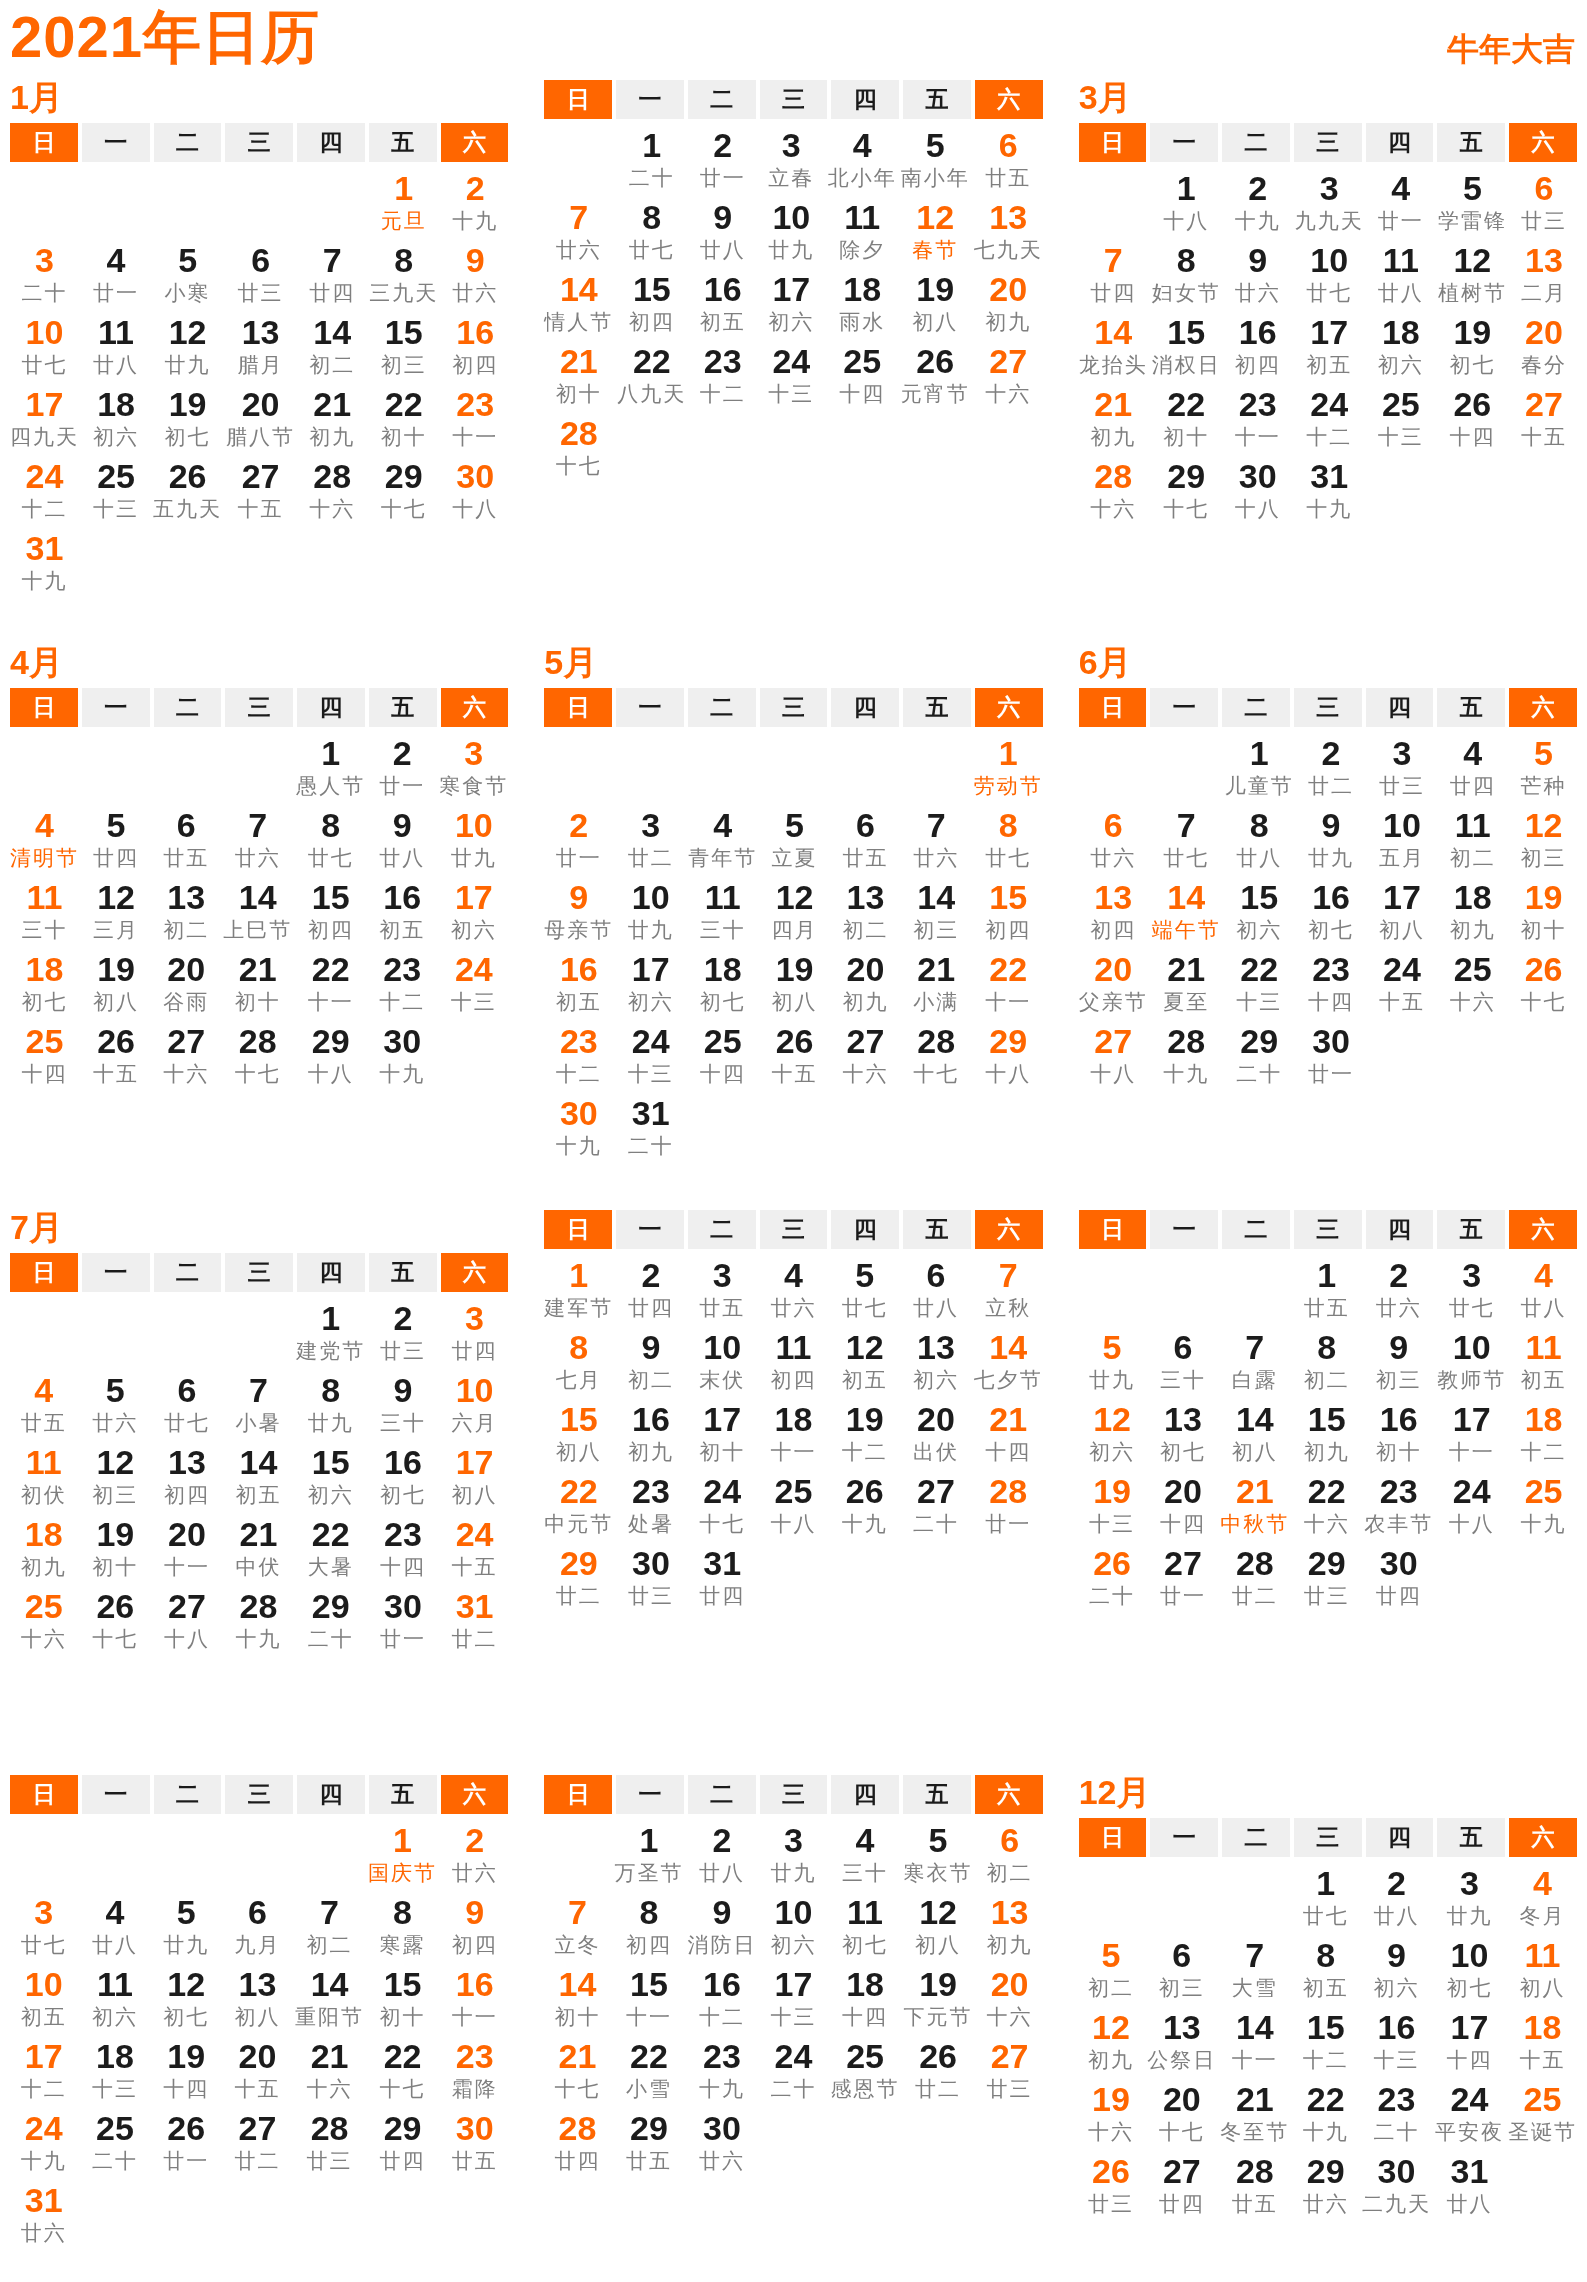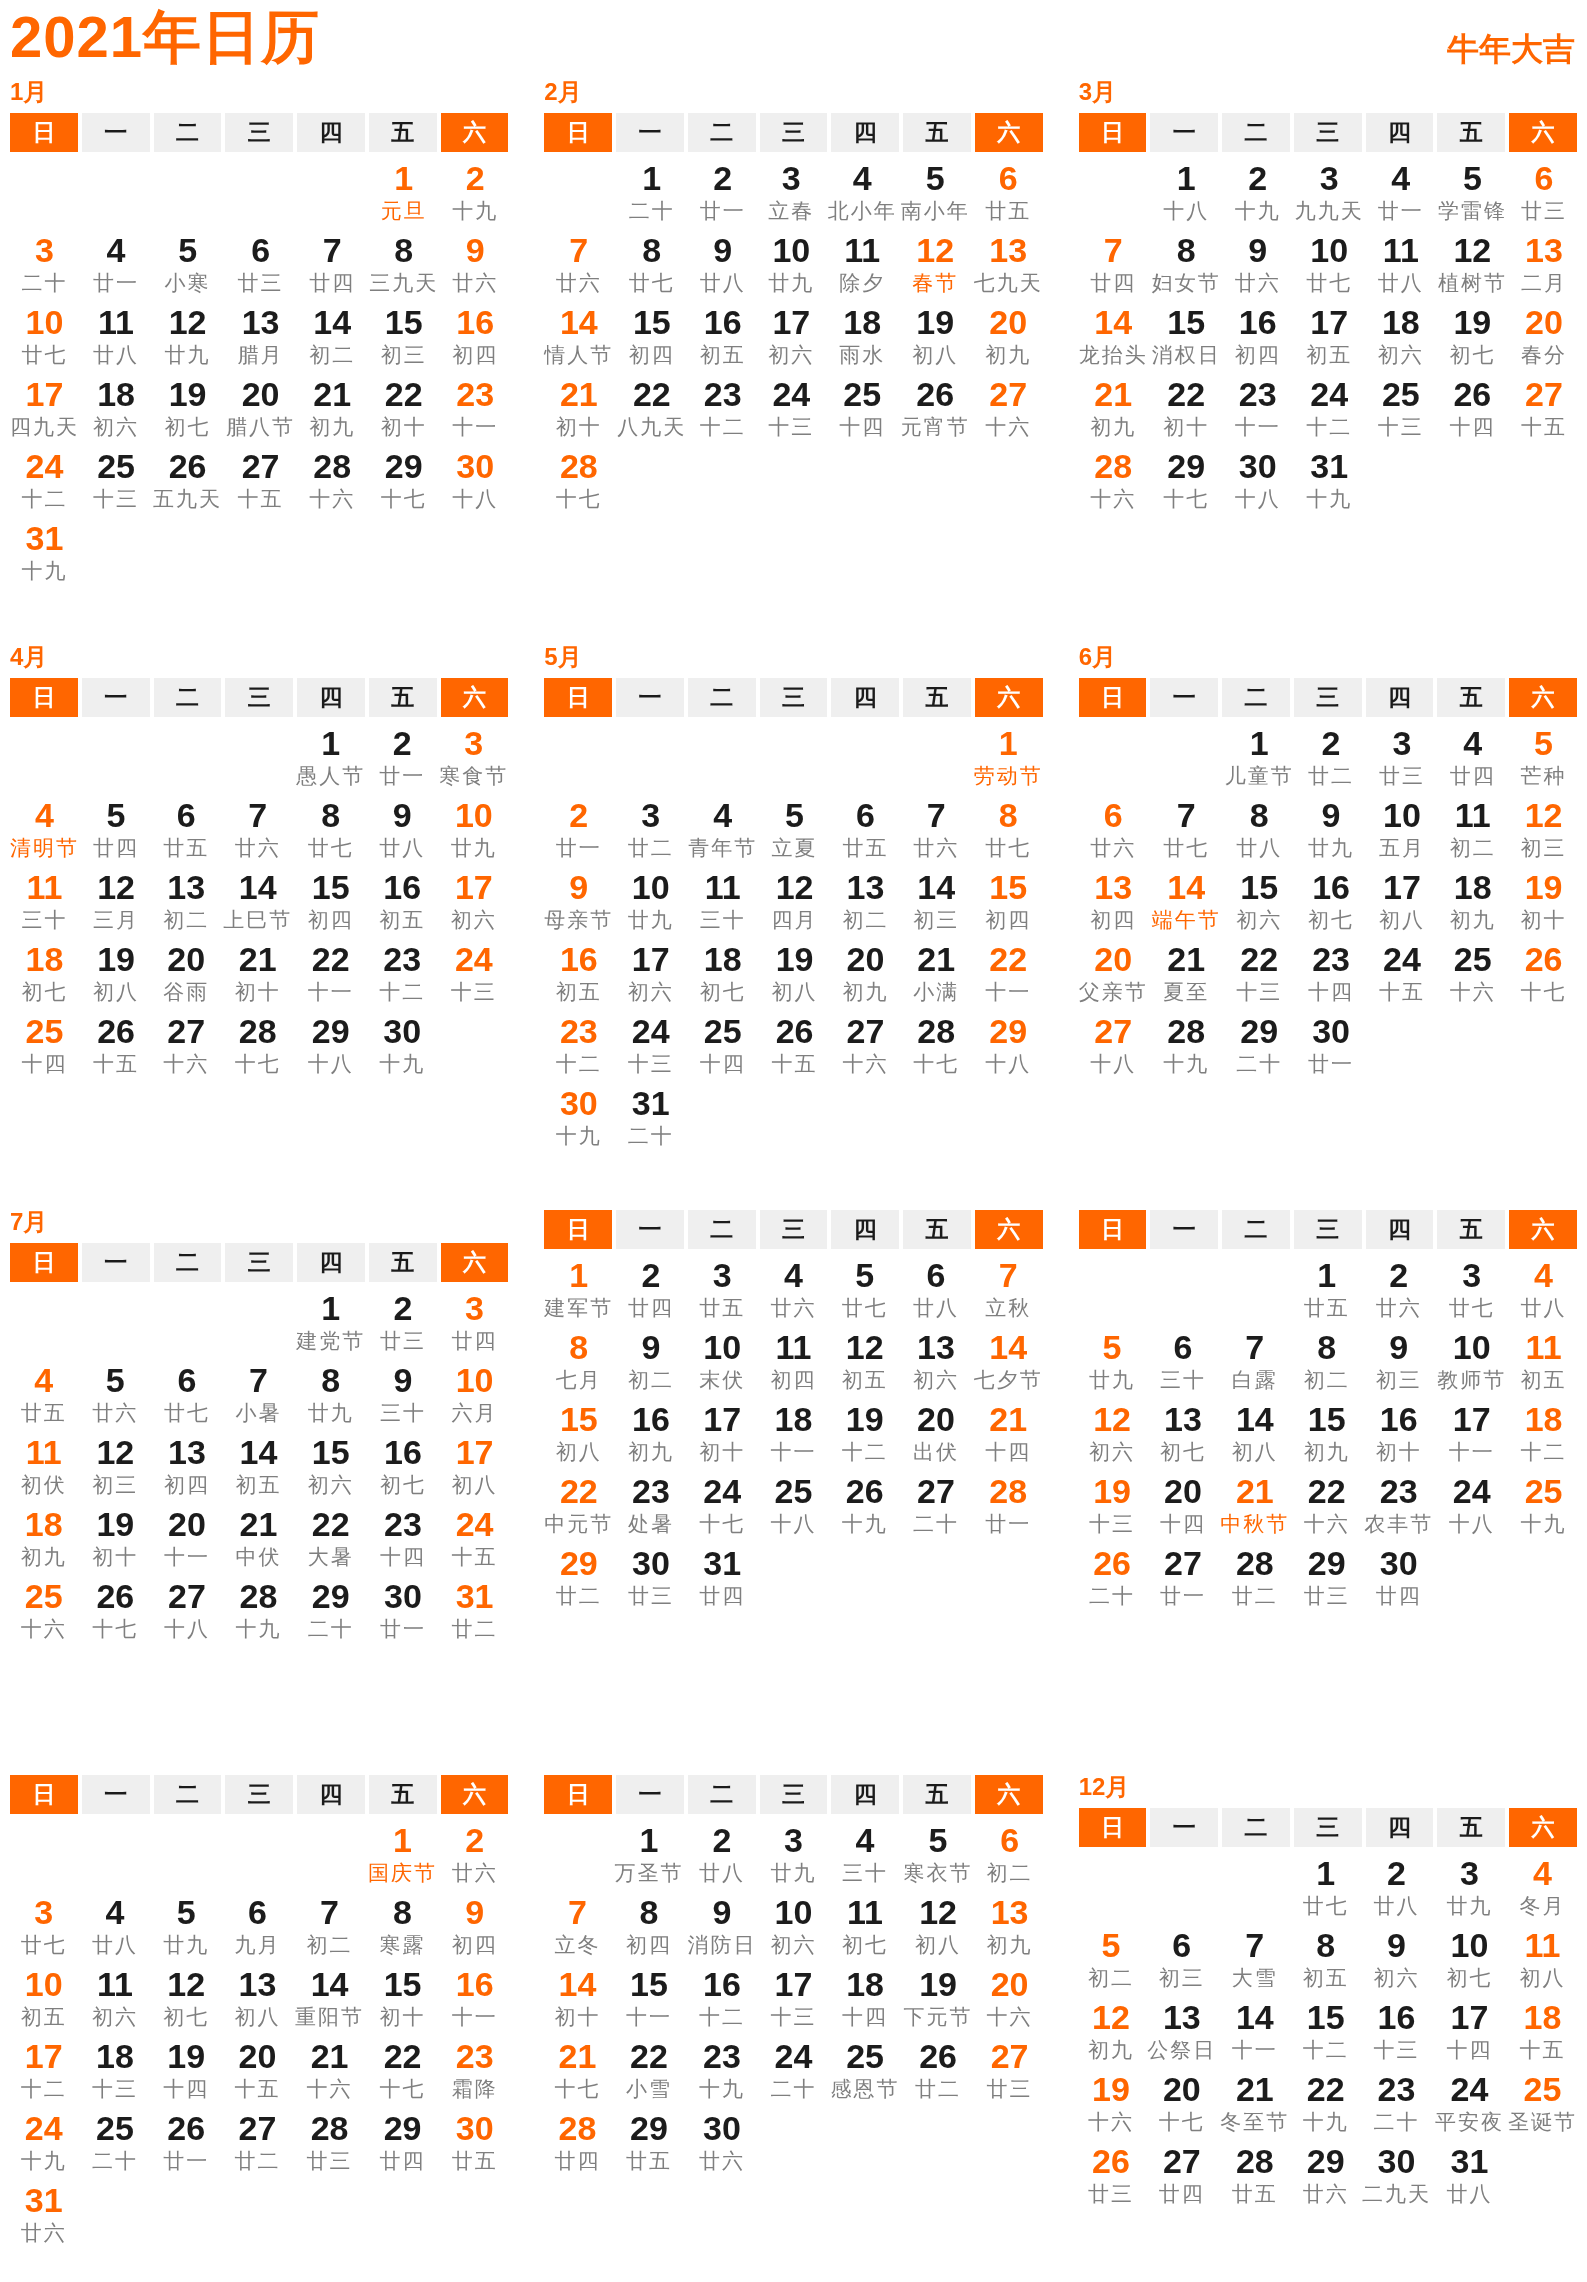--- a/index.html
+++ b/index.html
@@ -13,21 +13,21 @@
     --headerbg:#efefef;
     --numcolor:#1c1c1c;
     --lunarcolor:#7f7f7f;
   }
   .page{box-sizing:border-box;width:100%;height:100%;padding:6px 10px 0 10px}
   .titlebar{display:flex;justify-content:space-between;align-items:flex-end;height:62px}
   .title-left{font-size:58px;font-weight:bold;color:var(--accent);margin:0;line-height:1.05;letter-spacing:1px}
   .title-right{font-size:32px;font-weight:bold;color:var(--accent);margin:0;line-height:1.2;padding-right:2px}
   .months{margin-top:12px;display:grid;grid-template-columns:repeat(3,1fr);column-gap:36px;row-gap:45px}
   .month{min-height:520px}
-  .month-name{font-size:24px;font-weight:bold;color:var(--accent);margin:0 0 9px 0;line-height:1}
+  .month-name{font-size:34px;font-weight:bold;color:var(--accent);margin:0 0 9px 0;line-height:1}
   .weekrow{display:grid;grid-template-columns:repeat(7,1fr);column-gap:4px}
   .weekcell{
     height:39px;background:var(--headerbg);display:flex;align-items:center;justify-content:center;
     font-size:23px;font-weight:bold;color:#1b1b1b;
   }
   .weekcell.weekend{background:var(--accent);color:#ffffff}
   .daygrid{display:grid;grid-template-columns:repeat(7,1fr);column-gap:4px;margin-top:6px;grid-auto-rows:72px}
   .day{text-align:center;padding-top:2px}
   .num{font-size:34px;font-weight:bold;line-height:37px;color:var(--numcolor)}
   .num.orange{color:var(--accent)}
@@ -176,21 +176,20 @@
             <div class="lab">十八</div>
           </div>
           <div class="day">
             <div class="num orange">31</div>
             <div class="lab">十九</div>
           </div>
         </div>
   </section>
 
   <section class="month">
-    <h2 class="month-name">2月</h2>
     <div class="weekrow">
           <div class="weekcell weekend">日</div>
           <div class="weekcell">一</div>
           <div class="weekcell">二</div>
           <div class="weekcell">三</div>
           <div class="weekcell">四</div>
           <div class="weekcell">五</div>
           <div class="weekcell weekend">六</div>
         </div>
     <div class="daygrid">

